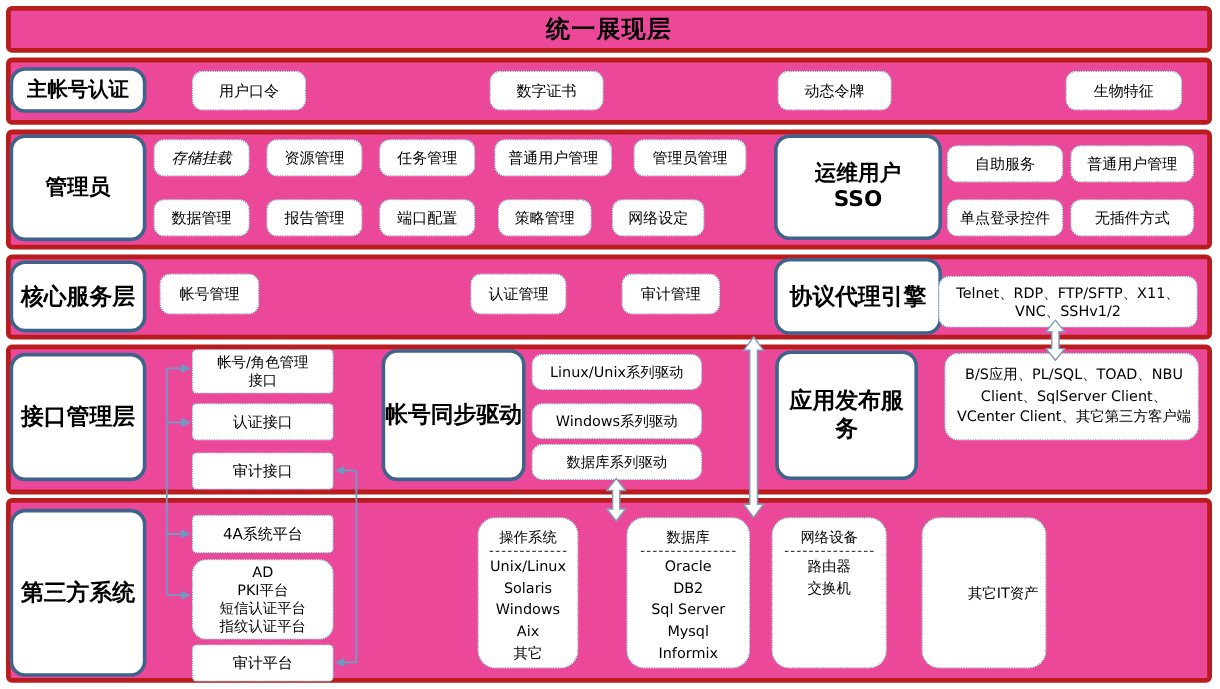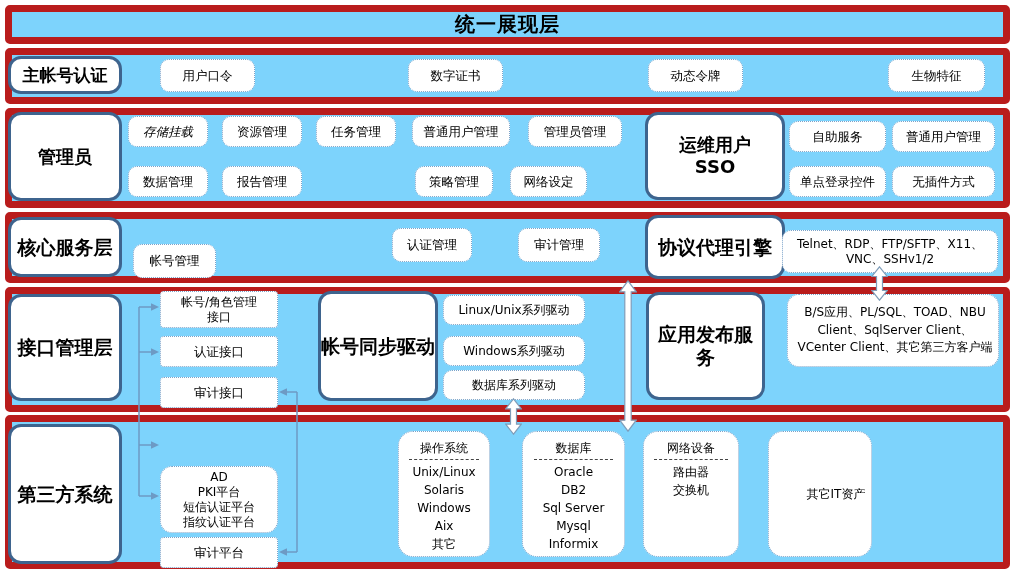--- a/index.html
+++ b/index.html
@@ -1,18 +1,18 @@
 <!DOCTYPE html>
 <html><head>
 <meta charset="utf-8">
 <style>
   html,body{margin:0;padding:0;background:#fff;}
   .canvas{position:relative;width:1017px;height:574px;background:#fff;
           font-family:"DejaVu Sans","Liberation Sans",sans-serif;color:#000;overflow:hidden;}
-  .panel{position:absolute;left:5px;width:1005px;border:7px solid #b91c1c;border-radius:5px;background:#7dd3fc;box-sizing:border-box;}
+  .panel{position:absolute;left:5px;width:1005px;border:4px solid #b91c1c;border-radius:5px;background:#ec4899;box-sizing:border-box;}
   .title-text{width:100%;height:100%;display:flex;align-items:center;justify-content:center;
           font-size:20px;font-weight:bold;letter-spacing:1px;}
   .label-box{position:absolute;border:3px solid #3E648E;border-radius:13px;background:#fff;
           display:flex;align-items:center;justify-content:center;text-align:center;
           font-weight:bold;font-size:18px;line-height:1.2;box-sizing:border-box;z-index:2;}
   .item{position:absolute;border:1px dotted #7BA3C9;border-radius:9px;background:#fff;
           display:flex;align-items:center;justify-content:center;text-align:center;
           font-size:12.5px;line-height:1.25;box-sizing:border-box;z-index:2;padding:1px 4px;}
   .item.sq{border-radius:4px;}
   .item.rd{border-radius:12px;}
@@ -44,61 +44,63 @@
   <div class="item" style="left:888px;top:59px;width:97px;height:33px;">生物特征</div>
 
   <div class="label-box" style="left:8px;top:112px;width:114px;height:89px;">管理员</div>
   <div class="item" style="left:128px;top:116px;width:80px;height:31px;font-style:italic;">存储挂载</div>
   <div class="item" style="left:222px;top:116px;width:80px;height:31px;">资源管理</div>
   <div class="item" style="left:316px;top:116px;width:80px;height:31px;">任务管理</div>
   <div class="item" style="left:412px;top:116px;width:98px;height:31px;">普通用户管理</div>
   <div class="item" style="left:528px;top:116px;width:94px;height:31px;">管理员管理</div>
   <div class="item" style="left:222px;top:166px;width:80px;height:31px;">报告管理</div>
   <div class="item" style="left:128px;top:166px;width:80px;height:31px;">数据管理</div>
+  <div class="item" style="left:316px;top:166px;width:80px;height:31px;">端口配置</div>
   <div class="item" style="left:415px;top:166px;width:78px;height:31px;">策略管理</div>
   <div class="item" style="left:510px;top:166px;width:77px;height:31px;">网络设定</div>
 
   <div class="label-box" style="left:645px;top:112px;width:140px;height:88px;">
     <span><span>运维用户</span><br><span>SSO</span></span>
   </div>
   <div class="item" style="left:789px;top:121px;width:97px;height:31px;">自助服务</div>
   <div class="item" style="left:892px;top:121px;width:103px;height:31px;">普通用户管理</div>
   <div class="item" style="left:789px;top:166px;width:97px;height:31px;">单点登录控件</div>
   <div class="item" style="left:892px;top:166px;width:103px;height:31px;">无插件方式</div>
 
   <div class="label-box" style="left:8px;top:217px;width:114px;height:60px;font-size:19px;">核心服务层</div>
-  <div class="item" style="left:133px;top:244px;width:83px;height:34px;">帐号管理</div>
+  <div class="item" style="left:133px;top:228px;width:83px;height:34px;">帐号管理</div>
   <div class="item" style="left:392px;top:228px;width:80px;height:34px;">认证管理</div>
   <div class="item" style="left:518px;top:228px;width:82px;height:34px;">审计管理</div>
   <div class="label-box" style="left:645px;top:215px;width:140px;height:64px;font-size:19px;">协议代理引擎</div>
   <div class="item" style="left:782px;top:230px;width:216px;height:43px;font-size:12px;">Telnet、RDP、FTP/SFTP、X11、VNC、SSHv1/2</div>
 
   <div class="label-box" style="left:8px;top:294px;width:114px;height:107px;font-size:19px;">接口管理层</div>
   <div class="item sq" style="left:160px;top:291px;width:118px;height:37px;font-size:12px;padding:1px 14px;">帐号/角色管理接口</div>
   <div class="item sq" style="left:160px;top:336px;width:118px;height:31px;">认证接口</div>
   <div class="item sq" style="left:160px;top:377px;width:118px;height:31px;">审计接口</div>
   <div class="label-box" style="left:318px;top:291px;width:120px;height:110px;font-size:19px;">帐号同步驱动</div>
   <div class="item" style="left:443px;top:295px;width:142px;height:30px;font-size:12px;">Linux/Unix系列驱动</div>
   <div class="item" style="left:443px;top:336px;width:142px;height:30px;font-size:12px;">Windows系列驱动</div>
   <div class="item" style="left:443px;top:370px;width:142px;height:30px;font-size:12px;">数据库系列驱动</div>
   <div class="label-box" style="left:646px;top:292px;width:119px;height:108px;font-size:19px;">应用发布服务</div>
   <div class="item rd" style="left:787px;top:294px;width:212px;height:73px;font-size:12px;line-height:1.45;padding-left:8px;">B/S应用、PL/SQL、TOAD、NBU Client、SqlServer Client、VCenter Client、其它第三方客户端</div>
 
   <div class="label-box" style="left:8px;top:424px;width:114px;height:140px;font-size:19px;">第三方系统</div>
+  <div class="item sq" style="left:160px;top:429px;width:118px;height:32px;">4A系统平台</div>
   <div class="item rd" style="left:160px;top:466px;width:118px;height:67px;font-size:12px;">
     <span>
       <span style="display:block;">AD</span>
       <span style="display:block;">PKI平台</span>
       <span style="display:block;">短信认证平台</span>
       <span style="display:block;">指纹认证平台</span>
     </span>
   </div>
   <div class="item sq" style="left:160px;top:537px;width:118px;height:31px;">审计平台</div>
 
-  <div class="asset-box" style="left:398px;top:431px;width:92px;height:126px;">
+  <div class="asset-box" style="left:398px;top:431px;width:84px;height:126px;">
     <div>操作系统</div>
     <div class="divider"></div>
     <div>Unix/Linux</div>
     <div>Solaris</div>
     <div>Windows</div>
     <div>Aix</div>
     <div>其它</div>
   </div>
   <div class="asset-box" style="left:522px;top:431px;width:103px;height:126px;">
     <div>数据库</div>

